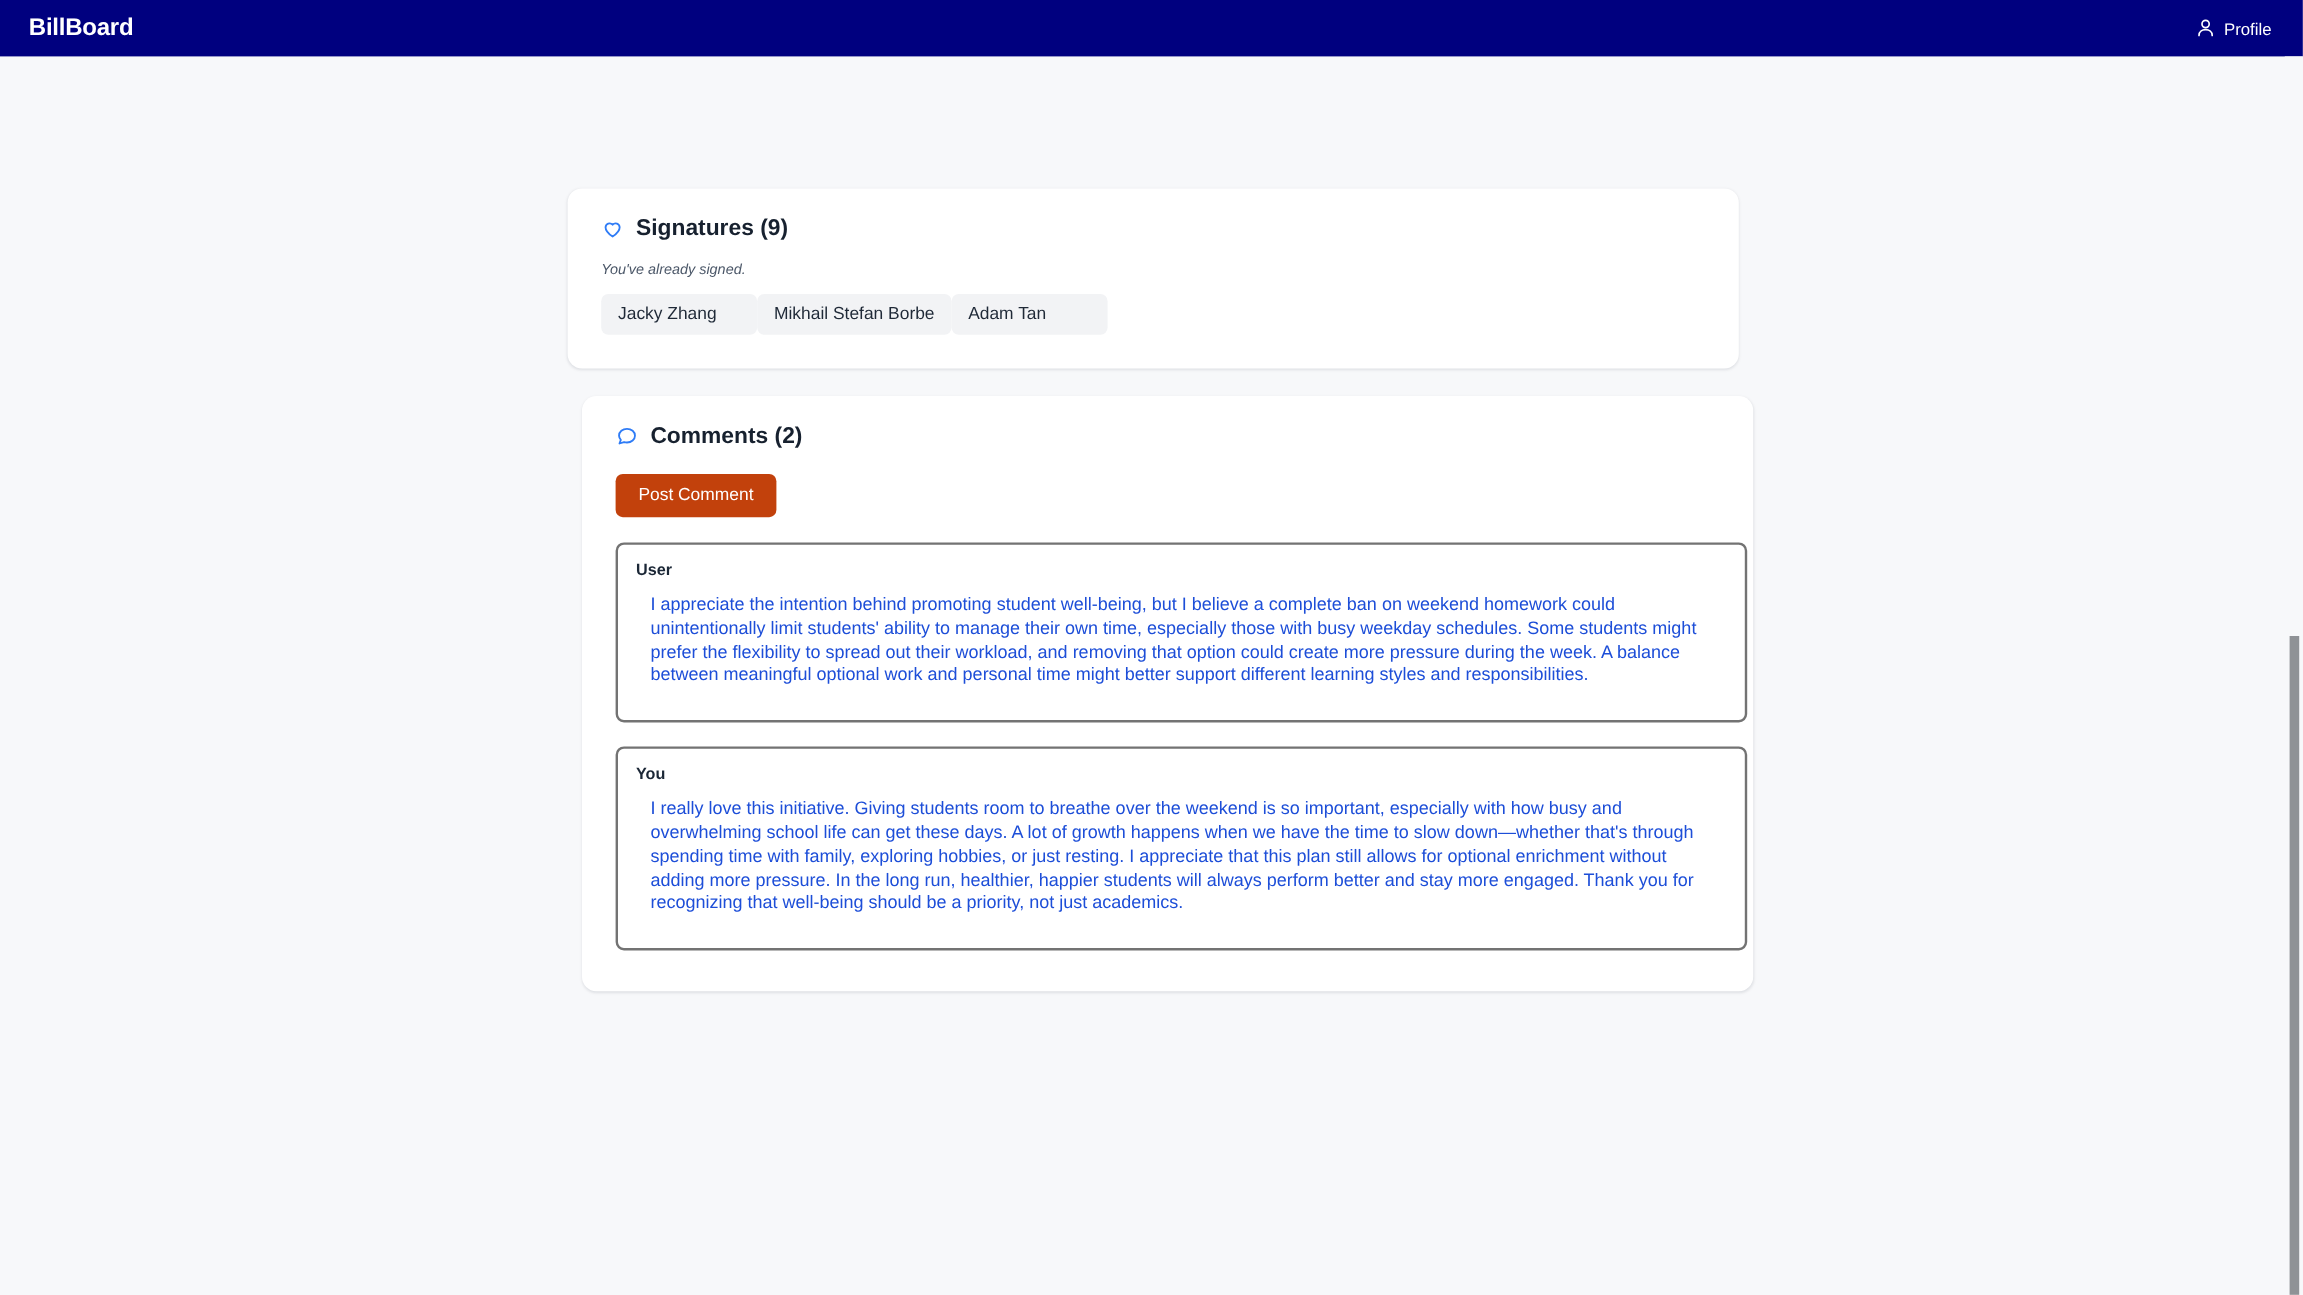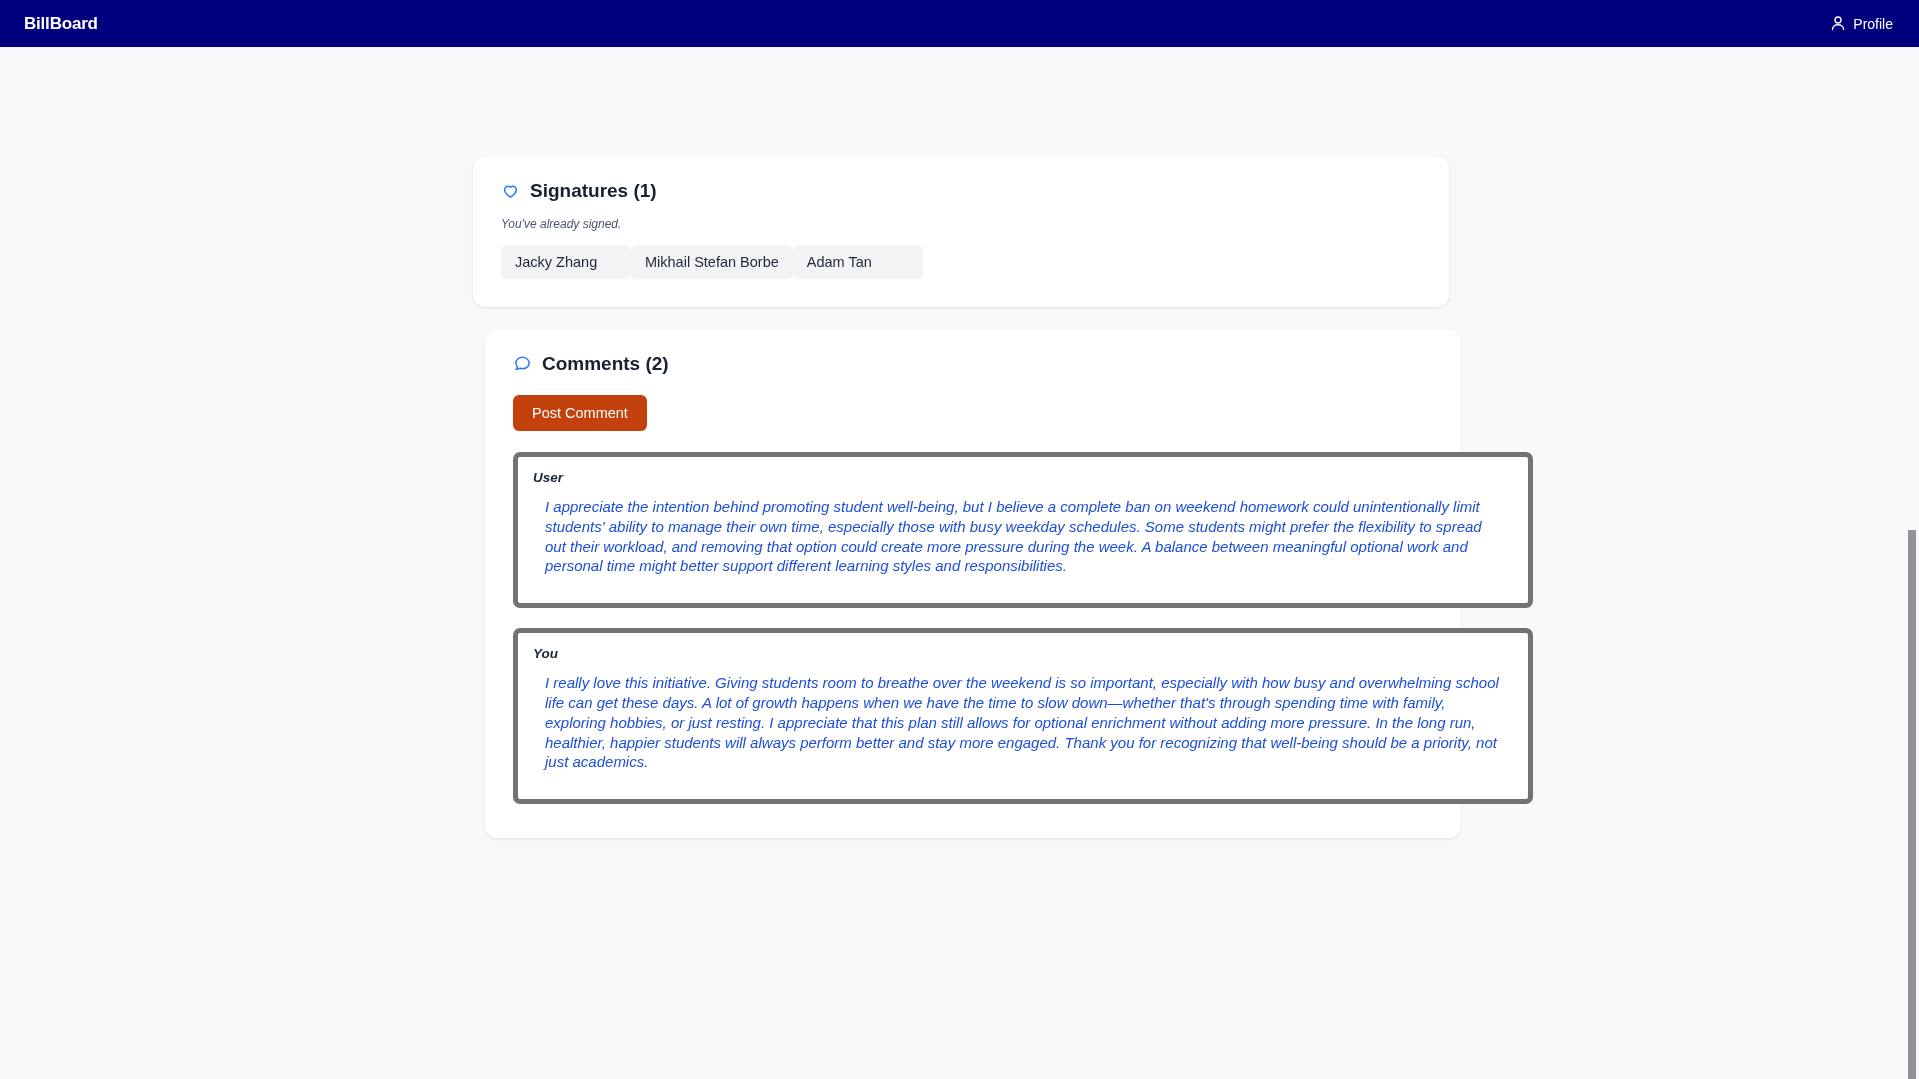--- a/index.html
+++ b/index.html
@@ -16,21 +16,21 @@
     position: absolute; top: 0; left: 0;
     width: 1919px; height: 47px;
     background: #00007f;
     display: flex; align-items: center;
     justify-content: space-between;
     padding: 0 26px 0 24px;
     z-index: 20;
   }
   .brand {
     color: #ffffff;
-    font-size: 17px;
+    font-size: 20px;
     font-weight: bold;
     letter-spacing: -0.2px;
   }
   .profile-link {
     display: flex; align-items: center; gap: 7px;
     color: #ffffff; font-size: 14px;
     cursor: pointer;
   }
   .profile-link svg { display: block; }
 
@@ -118,27 +118,26 @@
     border-radius: 6px;
     padding: 10px 19px;
     font-family: "Liberation Sans", sans-serif;
     font-size: 14.5px;
     cursor: pointer;
     display: block;
   }
 
   .comment-list { margin-top: 21px; }
   .comment-item {
-    border: 5px solid #737373;
+    border: 2px solid #737373;
     border-radius: 7px;
     padding: 13px 15px 15px 15px;
     margin-bottom: 20px;
     background: #ffffff;
-    width: 1020px;
-    font-style: italic;
+    width: 943px;
   }
   .comment-item:last-child { margin-bottom: 0; }
   .comment-author {
     font-size: 13.5px;
     font-weight: bold;
     color: #1b2736;
     margin-bottom: 9px;
   }
   .comment-text {
     font-size: 15px;
@@ -183,21 +182,21 @@
 <div class="page">
   <div class="content-col">
 
     <div class="card sig-card">
       <div class="section-head">
         <span class="icon">
           <svg width="19" height="19" viewBox="0 0 20 20" fill="none" stroke="#2f7cf6" stroke-width="1.6" stroke-linecap="round" stroke-linejoin="round">
             <path d="M10 17s-6.2-4-6.2-8.1A3.6 3.6 0 0 1 10 6.6a3.6 3.6 0 0 1 6.2 2.3C16.2 13 10 17 10 17z"></path>
           </svg>
         </span>
-        <span class="section-title">Signatures (1)</span>
+        <span class="section-title">Signatures (9)</span>
       </div>
       <div class="already-signed">You've already signed.</div>
       <div class="sig-chips">
         <div class="sig-chip">Jacky Zhang</div>
         <div class="sig-chip">Mikhail Stefan Borbe</div>
         <div class="sig-chip">Adam Tan</div>
       </div>
     </div>
 
     <div class="card com-card">

